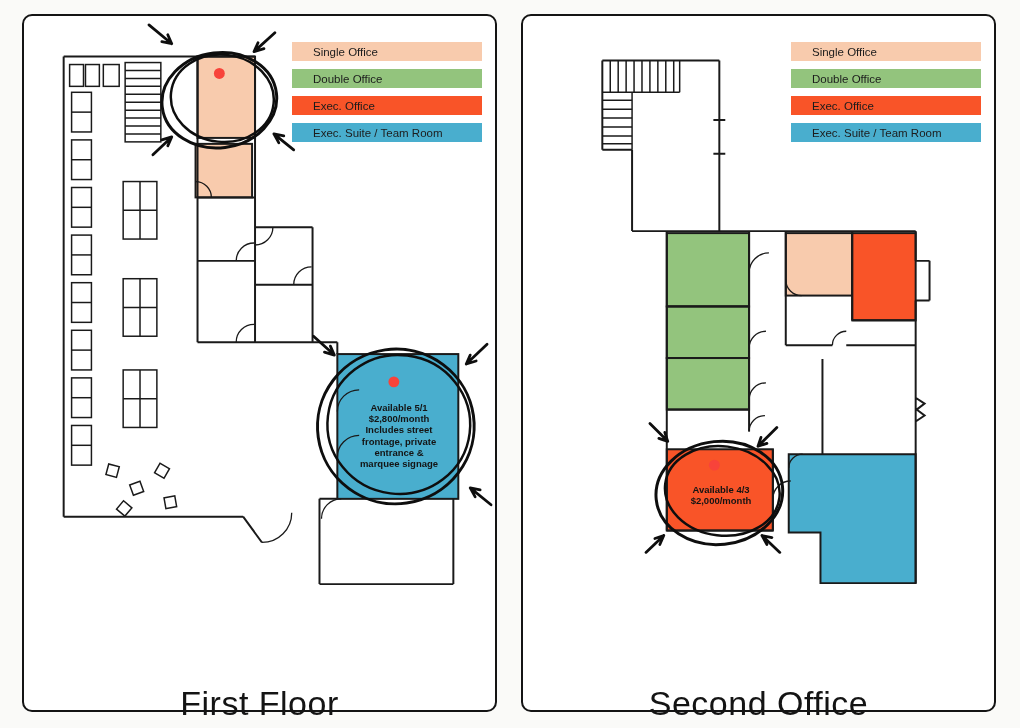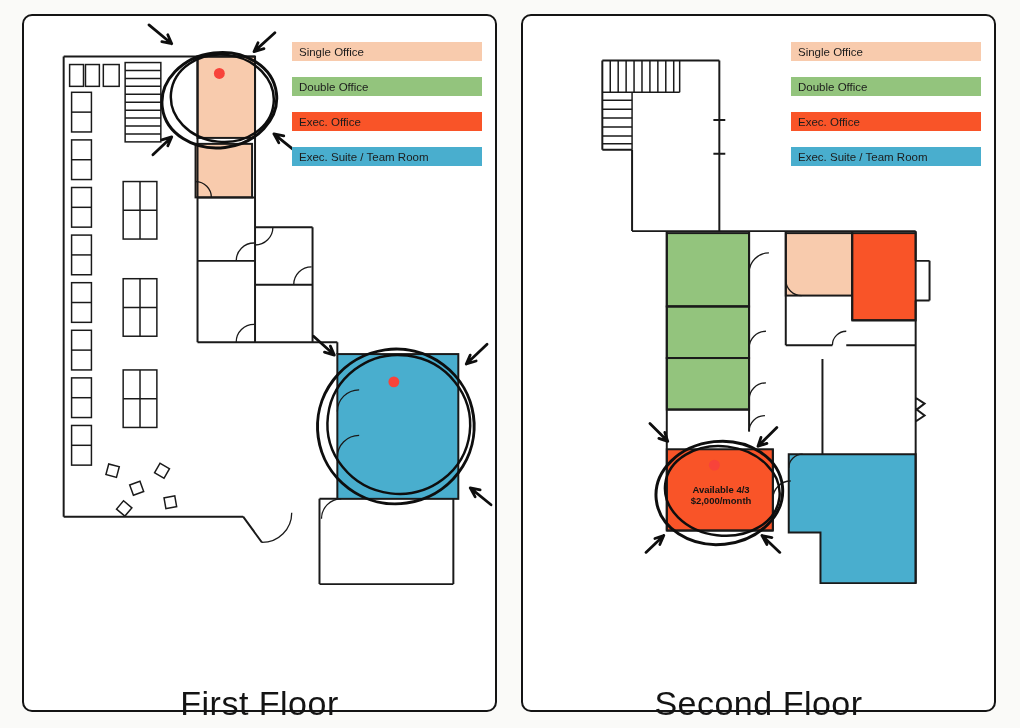--- a/index.html
+++ b/index.html
@@ -12,22 +12,22 @@
   .panel {
     position:absolute; top:14px; width:475px; height:698px;
     background:#ffffff; border:2px solid #141414; border-radius:10px;
     box-sizing:border-box;
   }
   #panel-first  { left:22px; }
   #panel-second { left:521px; }
   .plan-svg { position:absolute; left:0; top:0; width:471px; height:694px; }
   .legend { position:absolute; top:26px; left:268px; width:190px; }
   .legend-row {
-    height:19px; margin-bottom:16px; display:flex; align-items:center;
-    padding-left:7px; box-sizing:border-box; font-size:11.5px; color:#1c1c1c;
+    height:19px; margin-bottom:8px; display:flex; align-items:center;
+    padding-left:21px; box-sizing:border-box; font-size:11.5px; color:#1c1c1c;
   }
   .note {
     position:absolute; font-size:9.5px; font-weight:bold; line-height:1.18;
     text-align:center; white-space:pre-line; color:#141414;
   }
   #note-single { left:152px; top:62px;  width:92px;  }
   #note-suite  { left:312px; top:386px; width:126px; }
   #note-exec   { left:140px; top:468px; width:116px; }
   .floor-title {
     position:absolute; left:0; right:0; top:644px; text-align:center;
@@ -137,20 +137,26 @@
       <span>Double Office</span>
     </div>
     <div class="legend-row" style="background-color: rgb(249, 84, 40);">
       <span>Exec. Office</span>
     </div>
     <div class="legend-row" style="background-color: rgb(73, 174, 206);">
       <span>Exec. Suite / Team Room</span>
     </div>
   </div>
 
+  <div class="note" id="note-suite">Available 5/1
+$2,800/month
+Includes street
+frontage, private
+entrance &amp;
+marquee signage</div>
 
   <div class="floor-title">First Floor</div>
 </div>
 
 <div class="panel" id="panel-second">
 
   <svg class="plan-svg" viewBox="0 0 475 698">
 
     <g>
       <rect x="145" y="218" width="83" height="74" stroke="#1a1a1a" stroke-width="2" fill="#93C47D"></rect>
@@ -214,14 +220,14 @@
       <span>Exec. Office</span>
     </div>
     <div class="legend-row" style="background-color: rgb(73, 174, 206);">
       <span>Exec. Suite / Team Room</span>
     </div>
   </div>
 
   <div class="note" id="note-exec">Available 4/3
 $2,000/month</div>
 
-  <div class="floor-title">Second Floor</div>
+  <div class="floor-title">Second Office</div>
 </div>
 
 </body></html>

